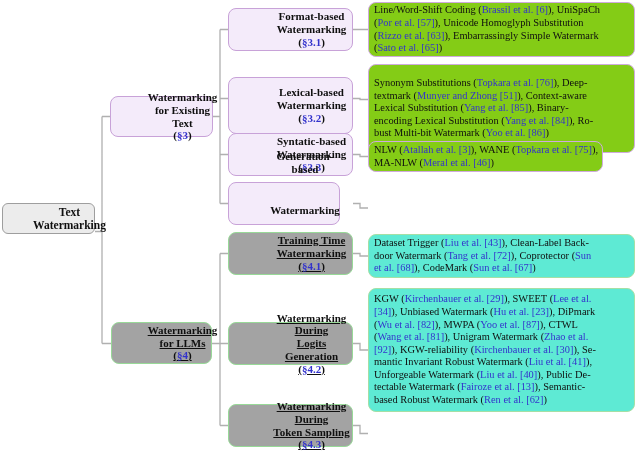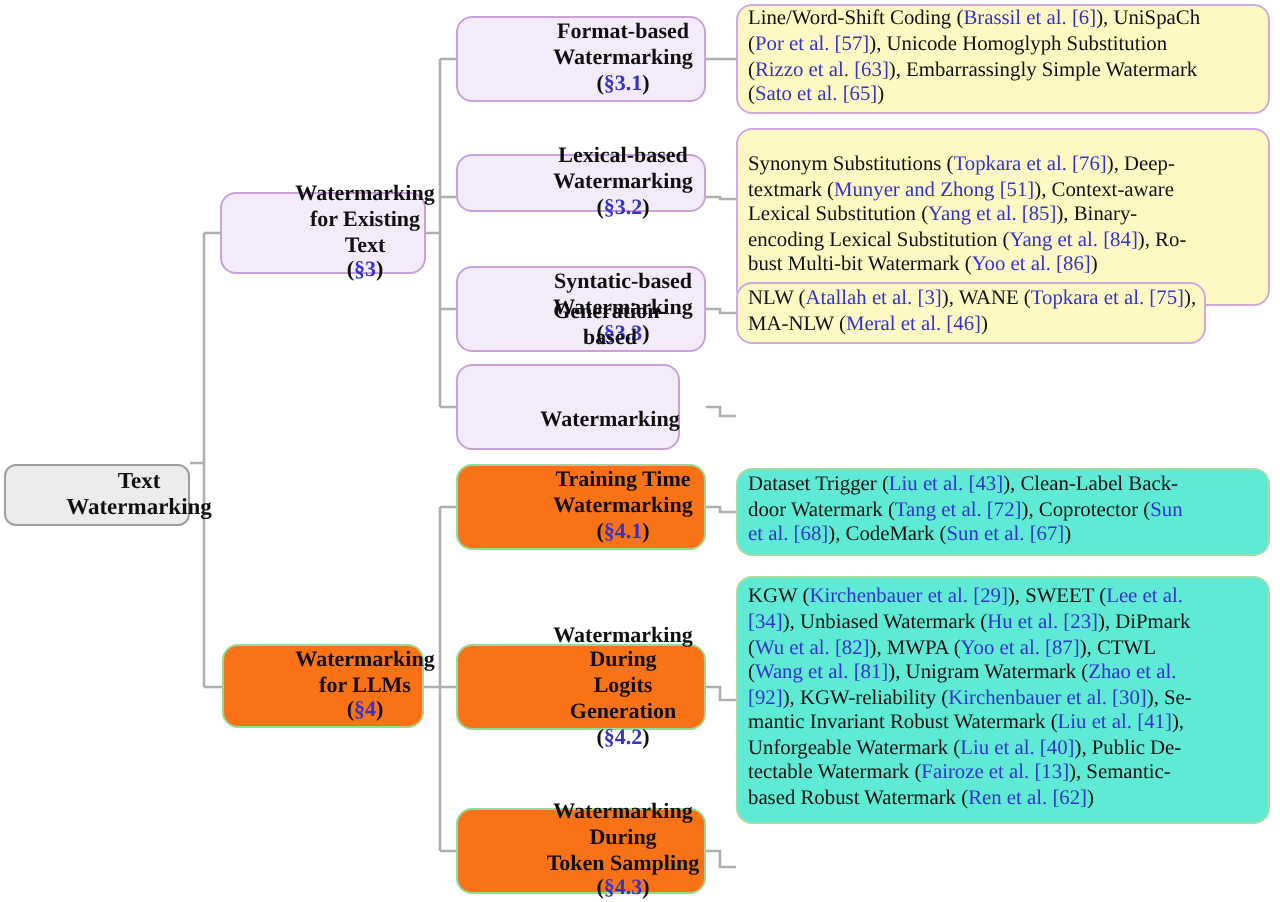--- a/index.html
+++ b/index.html
@@ -6,32 +6,32 @@
   .canvas{position:relative;width:640px;height:451px;background:#fff;overflow:hidden;
           font-family:"Liberation Serif","DejaVu Serif",serif;color:#0f0f0f;}
   svg.connectors{position:absolute;left:0;top:0;z-index:0;}
   .node,.leaf{position:absolute;box-sizing:border-box;z-index:1;background:#fff;padding-left:42px;}
   .node{border-radius:8px;display:flex;flex-direction:column;justify-content:center;
         align-items:center;text-align:center;font-weight:bold;font-size:11px;line-height:12.8px;}
   .leaf{border-radius:8px;display:flex;align-items:center;padding:0 5px;
         font-size:10.4px;line-height:12.6px;}
   .ltxt{white-space:pre;}
   .purple.node{background:#f4ebfa;border:1.4px solid #c8a2d8;}
-  .green.node{background:#f97316;border:1.4px solid #98d998;}
-  .purple.leaf{background:#fef9c3;border:1.4px solid #cfabdd;}
+  .green.node{background:#a3a3a3;border:1.4px solid #98d998;text-decoration:underline;}
+  .purple.leaf{background:#84cc16;border:1.4px solid #cfabdd;}
   .green.leaf{background:#5eead4;border:1.4px solid #a5dfa5;}
   .gray{background:#ececec;border:1.4px solid #9e9e9e;border-radius:6px;font-size:11.5px;}
   .cite{color:#3333cc;}
   .sec{color:#0f0f0f;}
   
-  .root{left:2px;top:232px;width:93px;height:31px;}
+  .root{left:2px;top:203px;width:93px;height:31px;}
   .b3{left:110px;top:96px;width:103px;height:41px;}
   .b4{left:111px;top:322px;width:101px;height:42px;}
   .c0{left:228px;top:8px;width:125px;height:43px;}
-  .c1{left:228px;top:77px;width:125px;height:29px;}
+  .c1{left:228px;top:77px;width:125px;height:57px;}
   .c2{left:228px;top:133px;width:125px;height:43px;}
   .c3{left:228px;top:182px;width:112px;height:43px;gap:28px;}
   .c4{left:228px;top:232px;width:125px;height:43px;}
   .c5{left:228px;top:322px;width:125px;height:43px;}
   .c6{left:228px;top:404px;width:125px;height:43px;}
   .l0{left:368px;top:2px;width:267px;height:55px;}
   .l1{left:368px;top:64px;width:267px;height:89px;}
   .l2{left:368px;top:141px;width:235px;height:31px;}
   .l3{left:368px;top:192px;width:267px;height:32px;}
   .l4{left:368px;top:234px;width:267px;height:44px;}

